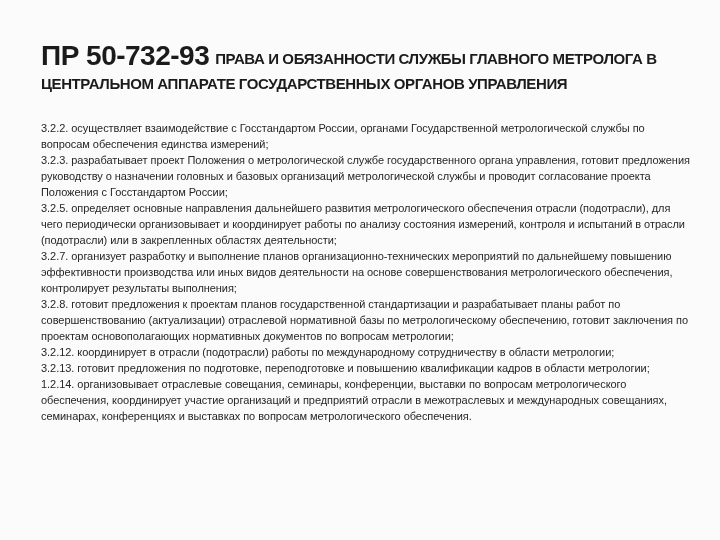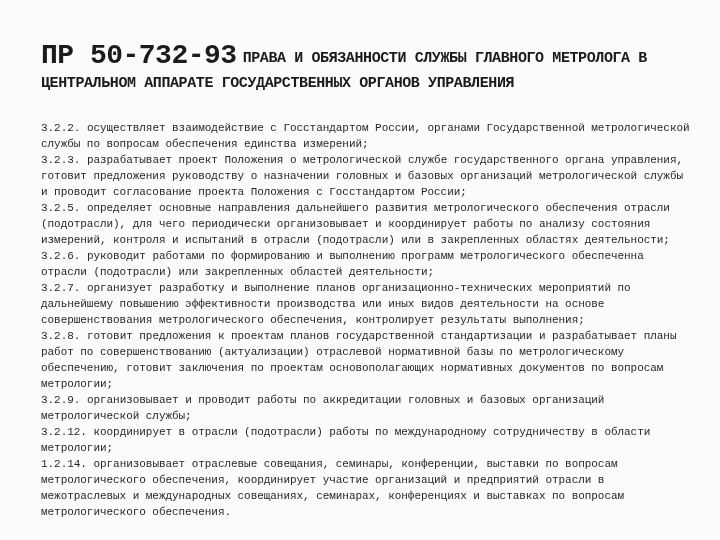--- a/index.html
+++ b/index.html
@@ -12,21 +12,20 @@
     background: #fbfbfb;
     font-family: "Liberation Sans", sans-serif;
     color: #242424;
     overflow: hidden;
   }
   .slide {
     box-sizing: border-box;
     width: 640px;
     height: 540px;
     padding: 38px 28px 20px 41px;
-    font-family: Liberation Mono, monospace;
   }
   .title {
     margin: 0;
     width: 660px;
     line-height: 1.28;
     letter-spacing: -0.4px;
     color: #1b1b1b;
     font-weight: 600;
     font-size: 15px;
   }
@@ -60,21 +59,20 @@
 <div class="slide">
 
   <h1 class="title">
     <span class="code">ПР 50-732-93</span><span class="subtitle">ПРАВА И ОБЯЗАННОСТИ СЛУЖБЫ ГЛАВНОГО МЕТРОЛОГА В ЦЕНТРАЛЬНОМ АППАРАТЕ ГОСУДАРСТВЕННЫХ ОРГАНОВ УПРАВЛЕНИЯ</span>
   </h1>
 
   <div class="body-block">
     <p class="clause"><span class="num">3.2.2.</span> <span>осуществляет взаимодействие с Госстандартом России, органами Государственной метрологической службы по вопросам обеспечения единства измерений;</span></p>
     <p class="clause"><span class="num">3.2.3.</span> <span>разрабатывает проект Положения о метрологической службе государственного органа управления, готовит предложения руководству о назначении головных и базовых организаций метрологической службы и проводит согласование проекта Положения с Госстандартом России;</span></p>
     <p class="clause"><span class="num">3.2.5.</span> <span>определяет основные направления дальнейшего развития метрологического обеспечения отрасли (подотрасли), для чего периодически организовывает и координирует работы по анализу состояния измерений, контроля и испытаний в отрасли (подотрасли) или в закрепленных областях деятельности;</span></p>
-    <p class="clause"><span class="num">3.2.6.</span> <span>руководит работами по формированию и выполнению программ метрологического обеспеченна отрасли (подотрасли) или закрепленных областей деятельности;</span></p>
     <p class="clause"><span class="num">3.2.7.</span> <span>организует разработку и выполнение планов организационно-технических мероприятий по дальнейшему повышению эффективности производства или иных видов деятельности на основе совершенствования метрологического обеспечения, контролирует результаты выполнения;</span></p>
     <p class="clause"><span class="num">3.2.8.</span> <span>готовит предложения к проектам планов государственной стандартизации и разрабатывает планы работ по совершенствованию (актуализации) отраслевой нормативной базы по метрологическому обеспечению, готовит заключения по проектам основополагающих нормативных документов по вопросам метрологии;</span></p>
-    <p class="clause"><span class="num">3.2.9.</span> <span>организовывает и проводит работы по аккредитации головных и базовых организаций метрологической службы;</span></p>
     <p class="clause"><span class="num">3.2.12.</span> <span>координирует в отрасли (подотрасли) работы по международному сотрудничеству в области метрологии;</span></p>
+    <p class="clause"><span class="num">3.2.13.</span> <span>готовит предложения по подготовке, переподготовке и повышению квалификации кадров в области метрологии;</span></p>
     <p class="clause"><span class="num">1.2.14.</span> <span>организовывает отраслевые совещания, семинары, конференции, выставки по вопросам метрологического обеспечения, координирует участие организаций и предприятий отрасли в межотраслевых и международных совещаниях, семинарах, конференциях и выставках по вопросам метрологического обеспечения.</span></p>
   </div>
 
 </div>
 
 </body></html>

